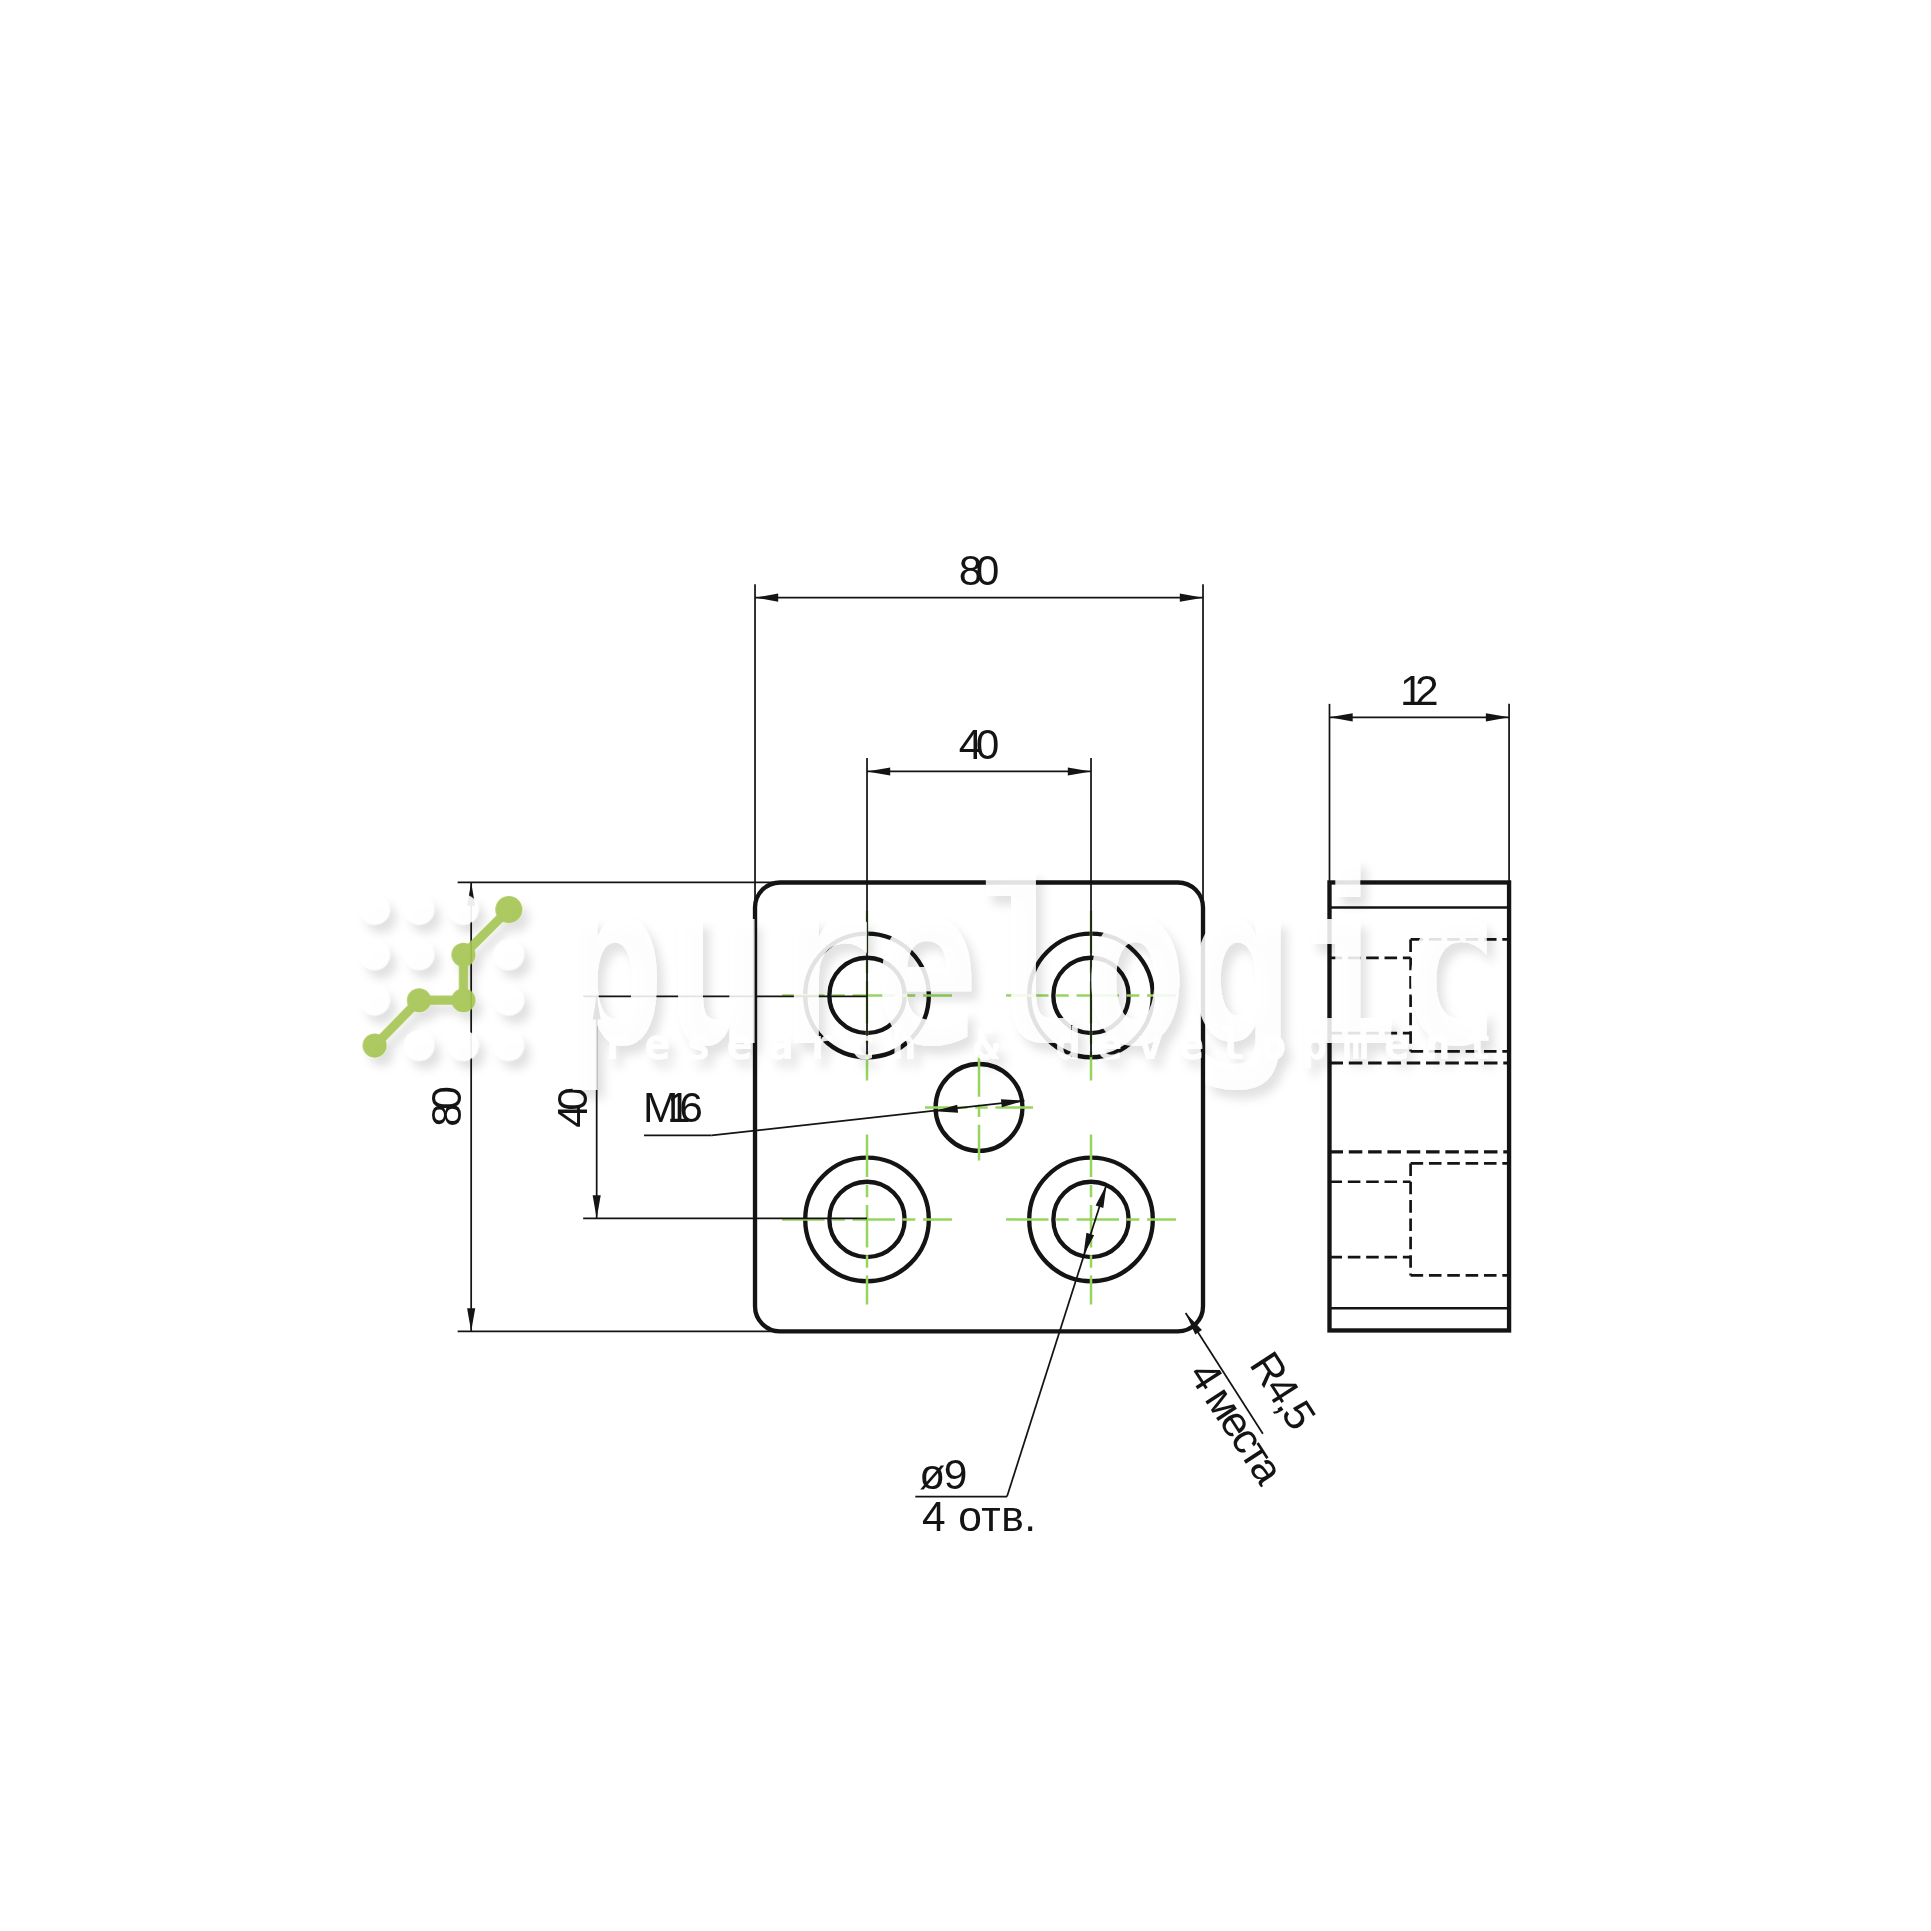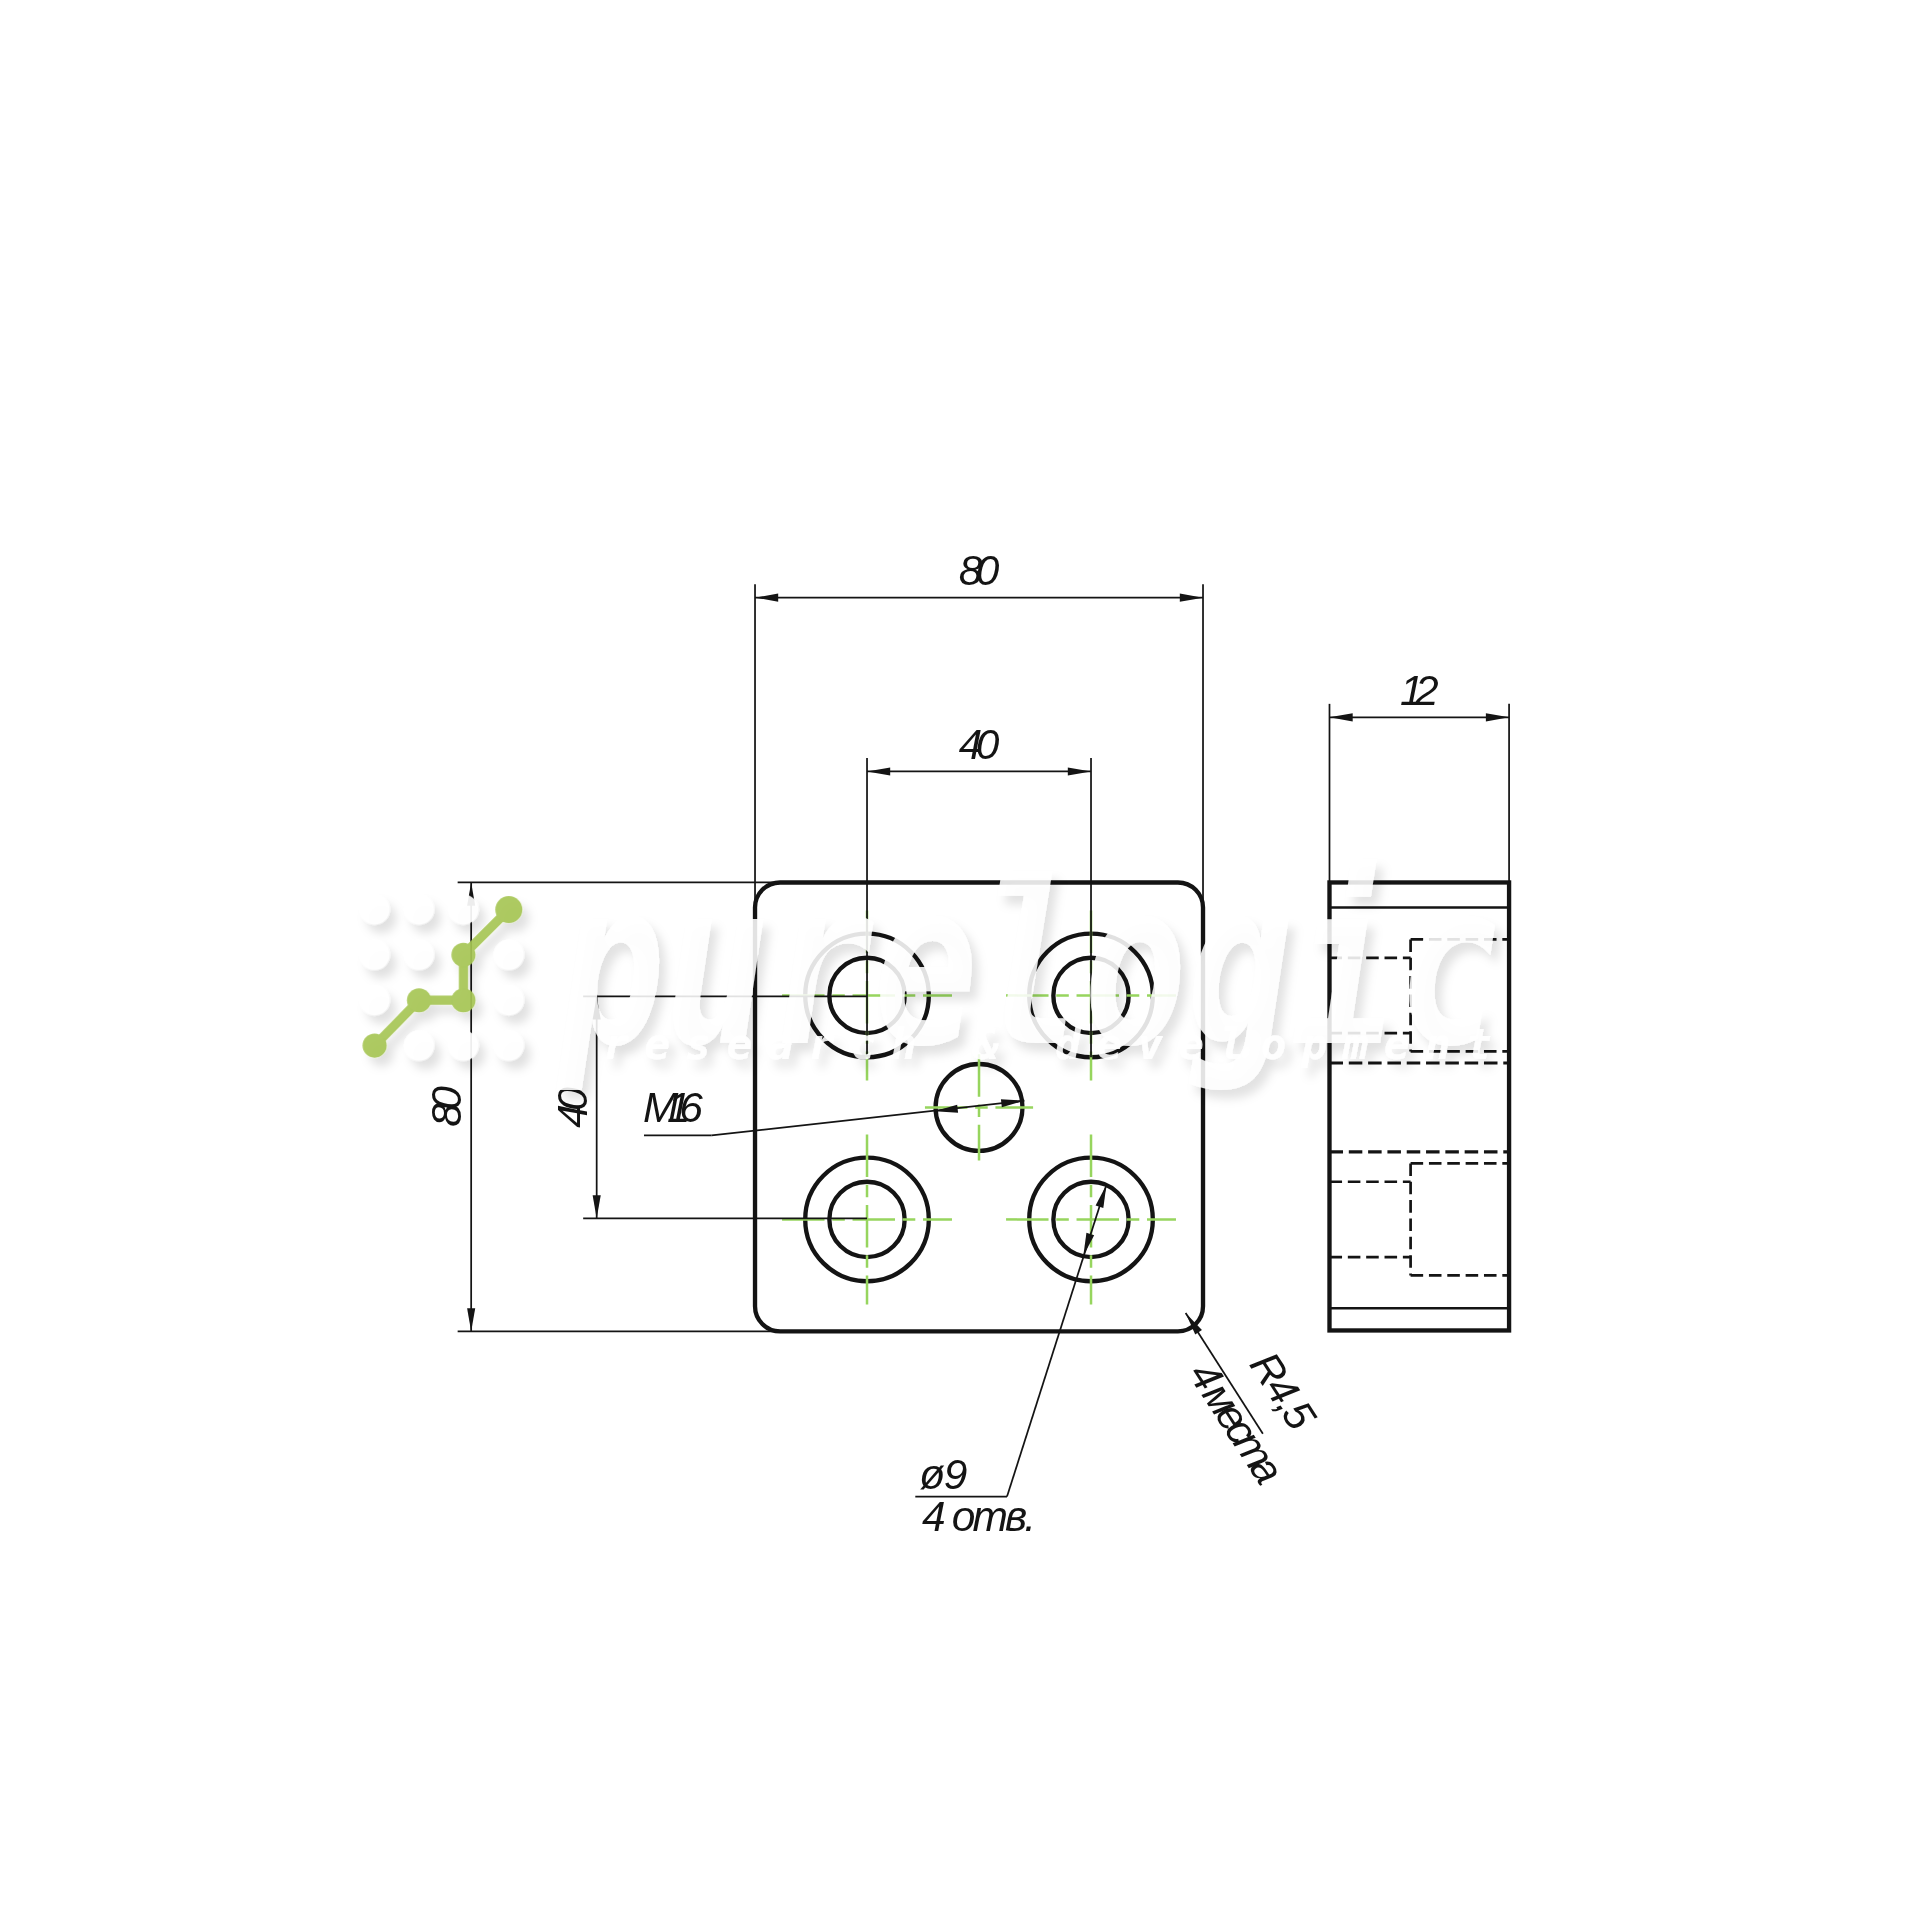--- a/index.html
+++ b/index.html
@@ -1,17 +1,17 @@
 <!DOCTYPE html>
 <html><head>
 <meta charset="utf-8">
 <style>
   html,body{margin:0;padding:0;background:#ffffff;}
   #canvas{position:relative;width:1931px;height:1700px;background:#ffffff;overflow:hidden;
-          font-family:"Liberation Sans",sans-serif;font-style:italic;}
+          font-family:"Liberation Sans",sans-serif;}
   svg{position:absolute;left:0;top:0;}
   .obj   {stroke:#141414;stroke-width:4.5;fill:none;stroke-linecap:round;}
   .thin  {stroke:#141414;stroke-width:1.8;fill:none;}
   .tang  {stroke:#141414;stroke-width:2.6;fill:none;}
   .hid   {stroke:#141414;stroke-width:2.8;fill:none;stroke-dasharray:13 6;}
   .hidb  {stroke:#141414;stroke-width:3.2;fill:none;stroke-dasharray:14 6;}
   .cl    {stroke-width:2.6;fill:none;stroke-dasharray:44 8 13 8;}
   .arr   {fill:#141414;stroke:none;}
   .dimtxt{font-family:"Liberation Sans",sans-serif;font-size:44px;fill:#141414;}
   .wm-big{font-family:"DejaVu Sans Mono",monospace;font-weight:bold;font-size:235px;

